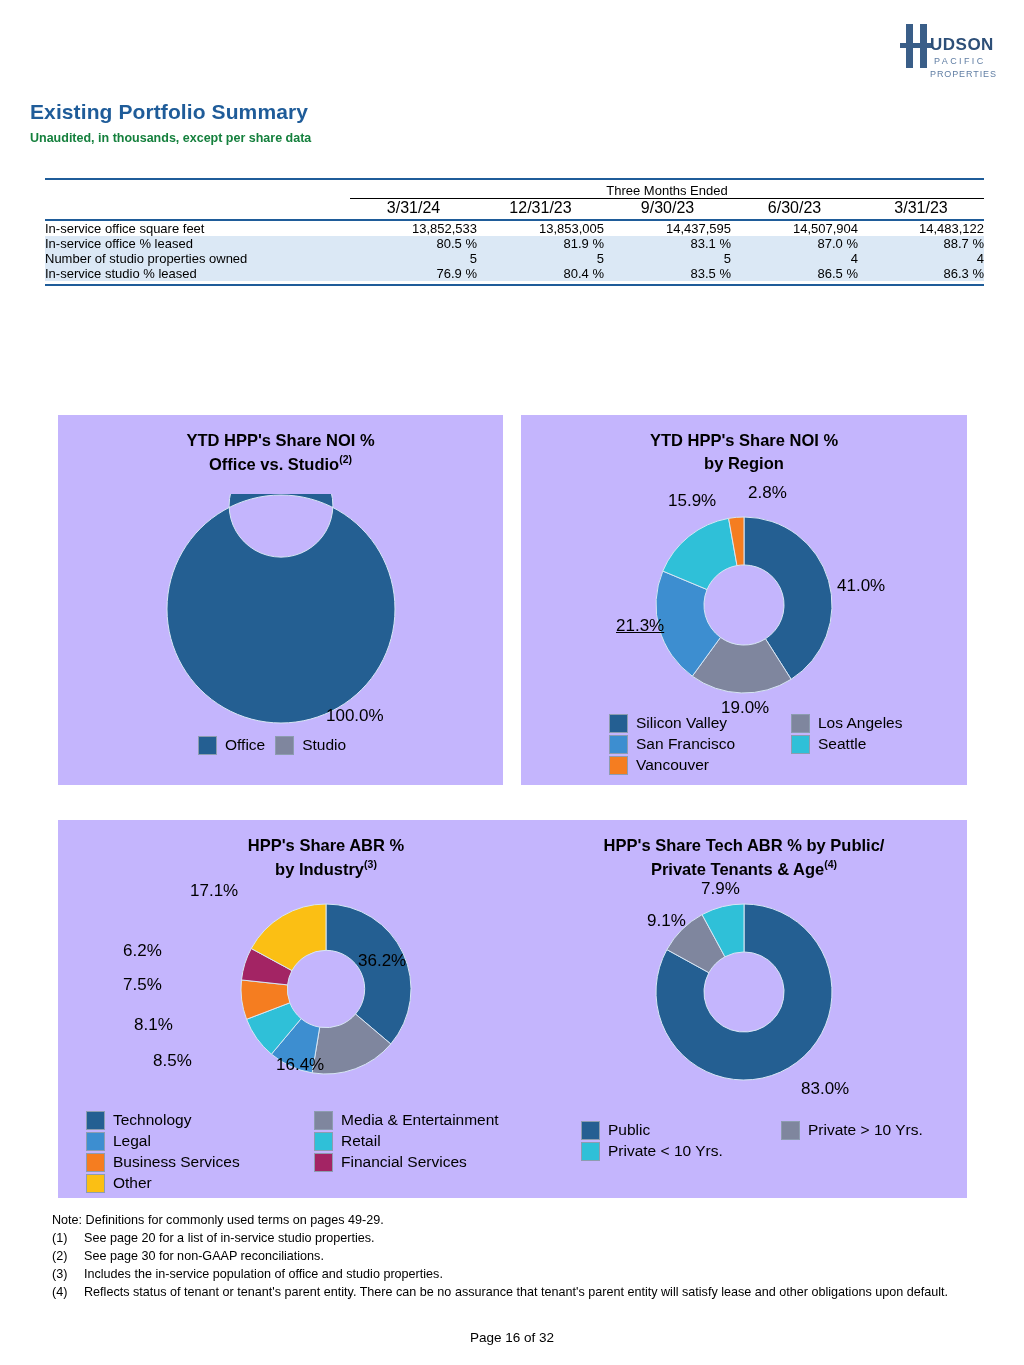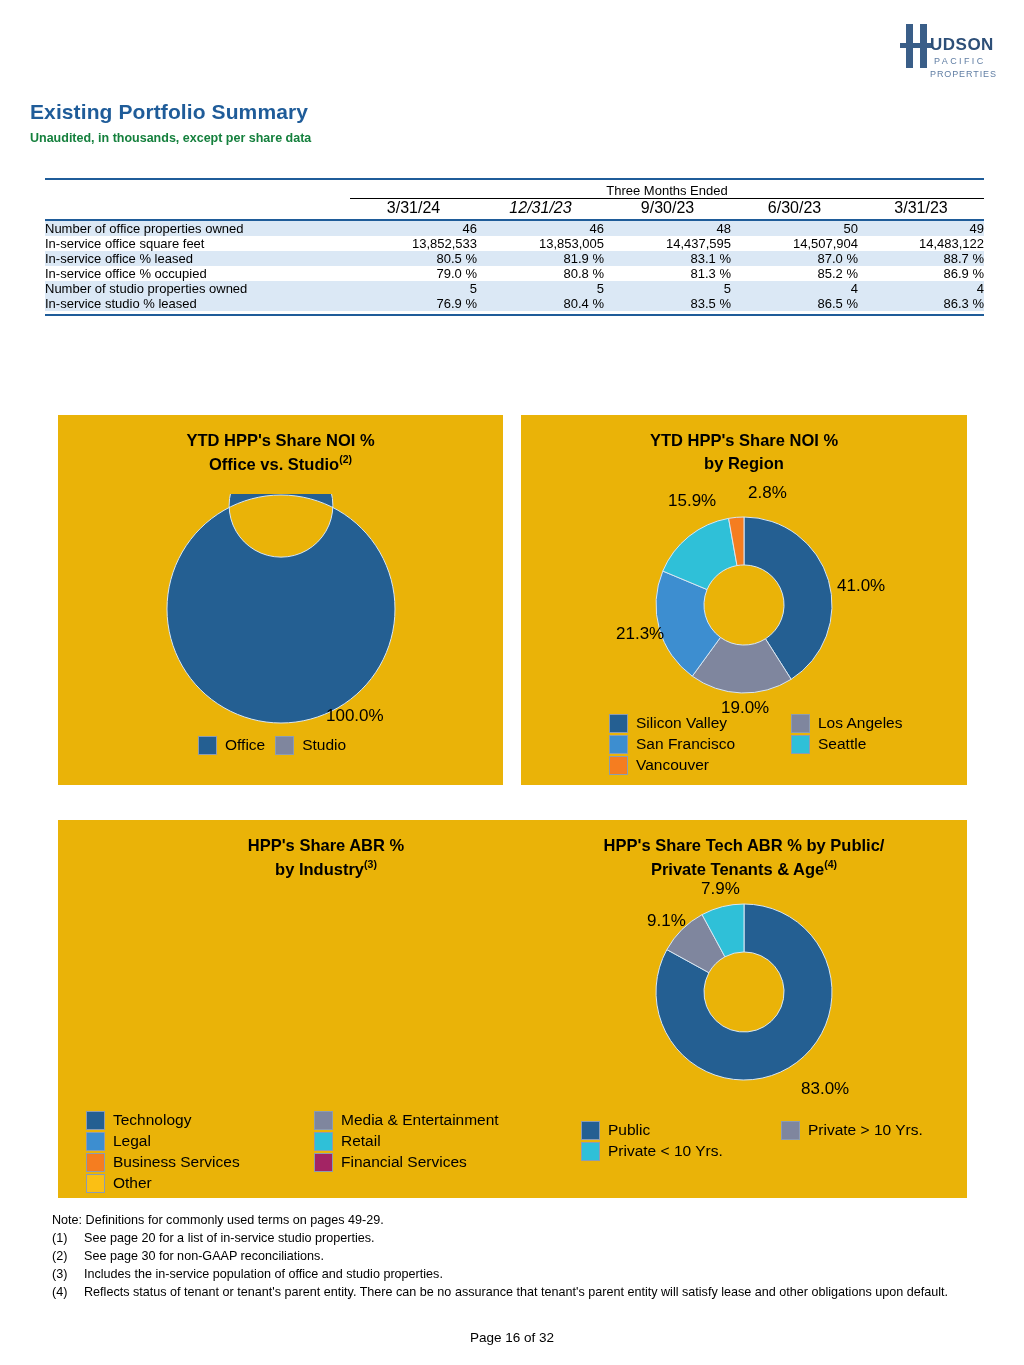--- a/index.html
+++ b/index.html
@@ -85,21 +85,21 @@
     text-align: right;
     padding: 4.5px 14px 4.5px 0;
     white-space: nowrap;
   }
   tr.striped td { background: #dbe8f5; }
   sup { font-size: 9px; vertical-align: super; }
 
   
   .panel {
     position: absolute;
-    background: #eab308;
+    background: #c4b5fd;
   }
   #panel-noi-split   { left: 58px;  top: 415px;  width: 445px; height: 370px; }
   #panel-noi-region  { left: 521px; top: 415px;  width: 446px; height: 370px; }
   #panel-abr-industry{ left: 58px;  top: 820px;  width: 536px; height: 378px; }
   #panel-tech-abr    { left: 521px; top: 820px;  width: 446px; height: 378px; }
 
   .chart-title {
     text-align: center;
     font-size: 16.5px;
     font-weight: bold;
@@ -185,60 +185,44 @@
     <tr class="rule-top">
       <td colspan="6"></td>
     </tr>
     <tr>
       <td style="width:305px;"></td>
       <td class="tme-cell tme-underline" colspan="5">Three Months Ended</td>
     </tr>
     <tr>
       <td></td>
       <td class="colhead" style="width:127px;">3/31/24</td>
-      <td class="colhead" style="width:127px;font-style:italic;">12/31/23</td>
+      <td class="colhead" style="width:127px;">12/31/23</td>
       <td class="colhead" style="width:127px;">9/30/23</td>
       <td class="colhead" style="width:127px;">6/30/23</td>
       <td class="colhead" style="width:126px;">3/31/23</td>
     </tr>
     <tr class="headrow-rule">
         <td colspan="6"></td>
       </tr>
 
-    <tr class="striped">
-      <td class="rowlabel">Number of office properties owned</td>
-      <td class="val">46</td>
-      <td class="val">46</td>
-      <td class="val">48</td>
-      <td class="val">50</td>
-      <td class="val">49</td>
-    </tr>
     <tr>
       <td class="rowlabel">In-service office square feet</td>
       <td class="val">13,852,533</td>
       <td class="val">13,853,005</td>
       <td class="val">14,437,595</td>
       <td class="val">14,507,904</td>
       <td class="val">14,483,122</td>
     </tr>
     <tr class="striped">
       <td class="rowlabel">In-service office % leased</td>
       <td class="val">80.5 %</td>
       <td class="val">81.9 %</td>
       <td class="val">83.1 %</td>
       <td class="val">87.0 %</td>
       <td class="val">88.7 %</td>
-    </tr>
-    <tr>
-      <td class="rowlabel">In-service office % occupied</td>
-      <td class="val">79.0 %</td>
-      <td class="val">80.8 %</td>
-      <td class="val">81.3 %</td>
-      <td class="val">85.2 %</td>
-      <td class="val">86.9 %</td>
     </tr>
     <tr class="striped">
       <td class="rowlabel">Number of studio properties owned</td>
       <td class="val">5</td>
       <td class="val">5</td>
       <td class="val">5</td>
       <td class="val">4</td>
       <td class="val">4</td>
     </tr>
     <tr class="striped">
@@ -287,21 +271,21 @@
     <svg class="donut-svg" id="donut-1" width="178" height="178" viewBox="0 0 178 178">
         <path d="M 89 1 A 88 88 0 0 1 136.1527579581517 163.30085744417732 L 110.45450487095903 122.80689013710068 A 40.04 40.04 0 0 0 89 48.96 Z" fill="#245f92" stroke="#d7e6f4" stroke-width="1"></path>
         <path d="M 136.1527579581517 163.30085744417732 A 88 88 0 0 1 37.27489779826237 160.19349550499538 L 65.46507849820938 121.39304045477289 A 40.04 40.04 0 0 0 110.45450487095903 122.80689013710068 Z" fill="#7f869e" stroke="#d7e6f4" stroke-width="1"></path>
         <path d="M 37.27489779826237 160.19349550499538 A 88 88 0 0 1 7.804798891429897 55.0686086795891 L 52.05618349560061 73.56121694921303 A 40.04 40.04 0 0 0 65.46507849820938 121.39304045477289 Z" fill="#3d8ed0" stroke="#d7e6f4" stroke-width="1"></path>
         <path d="M 7.804798891429897 55.0686086795891 A 88 88 0 0 1 73.59797081017572 2.3583385614299175 L 81.99207671862995 49.57804404545062 A 40.04 40.04 0 0 0 52.05618349560061 73.56121694921303 Z" fill="#2fc0d8" stroke="#d7e6f4" stroke-width="1"></path>
         <path d="M 73.59797081017572 2.3583385614299175 A 88 88 0 0 1 88.99999999999999 1 L 88.99999999999999 48.96 A 40.04 40.04 0 0 0 81.99207671862995 49.57804404545062 Z" fill="#f57d20" stroke="#d7e6f4" stroke-width="1"></path>
       </svg>
     <div class="pct-label" style="left:147px; top:-25px;">15.9%</div>
     <div class="pct-label" style="left:227px; top:-33px;">2.8%</div>
     <div class="pct-label" style="left:316px; top:60px;">41.0%</div>
-    <div class="pct-label" style="left:95px; top:108px;">21.3%</div>
+    <div class="pct-label" style="left:95px; top:100px;text-decoration:underline;">21.3%</div>
     <div class="pct-label" style="left:200px; top:182px;">19.0%</div>
   </div>
   <div class="legend" id="legend-1" style="left:88px; top:298px; grid-template-columns:172px auto;">
       <div class="legend-item">
         <span class="swatch" style="background: rgb(36, 95, 146);"></span>
         <span>Silicon Valley</span>
       </div>
       <div class="legend-item">
         <span class="swatch" style="background: rgb(127, 134, 158);"></span>
         <span>Los Angeles</span>
@@ -318,20 +302,38 @@
         <span class="swatch" style="background: rgb(245, 125, 32);"></span>
         <span>Vancouver</span>
       </div>
     </div>
 </div>
 
 <div class="panel" id="panel-abr-industry">
   <div class="chart-title">
     <span>HPP's Share ABR %</span><br>
     <span>by Industry</span><sup>(3)</sup>
+  </div>
+  <div class="donut-wrap" style="margin-top:22px;">
+    <svg class="donut-svg" id="donut-2" width="172" height="172" viewBox="0 0 172 172">
+        <path d="M 86 1 A 85 85 0 0 1 150.80761343597305 140.9997567334028 L 115.48746411336774 111.02488931369827 A 38.675000000000004 38.675000000000004 0 0 0 86 47.324999999999996 Z" fill="#245f92" stroke="#d7e6f4" stroke-width="1"></path>
+        <path d="M 150.80761343597305 140.9997567334028 A 85 85 0 0 1 72.17584095843489 169.8683052576688 L 79.71000763608788 124.1600788922393 A 38.675000000000004 38.675000000000004 0 0 0 115.48746411336774 111.02488931369827 Z" fill="#7f869e" stroke="#d7e6f4" stroke-width="1"></path>
+        <path d="M 72.17584095843489 169.8683052576688 A 85 85 0 0 1 31.408524479990326 151.15190557879475 L 61.160878638395594 115.64411703835161 A 38.675000000000004 38.675000000000004 0 0 0 79.71000763608788 124.1600788922393 Z" fill="#3d8ed0" stroke="#d7e6f4" stroke-width="1"></path>
+        <path d="M 31.408524479990326 151.15190557879475 A 85 85 0 0 1 6.582039891187975 116.29500969062632 L 49.864828150490524 99.78422940923498 A 38.675000000000004 38.675000000000004 0 0 0 61.160878638395594 115.64411703835161 Z" fill="#2fc0d8" stroke="#d7e6f4" stroke-width="1"></path>
+        <path d="M 6.582039891187975 116.29500969062632 A 85 85 0 0 1 1.4844328162550937 76.93805188660292 L 47.54541693139606 81.87681360840432 A 38.675000000000004 38.675000000000004 0 0 0 49.864828150490524 99.78422940923498 Z" fill="#f57d20" stroke="#d7e6f4" stroke-width="1"></path>
+        <path d="M 1.4844328162550937 76.93805188660292 A 85 85 0 0 1 11.258113633802708 45.5197526882252 L 51.99244170338022 67.58148747314246 A 38.675000000000004 38.675000000000004 0 0 0 47.54541693139606 81.87681360840432 Z" fill="#a32464" stroke="#d7e6f4" stroke-width="1"></path>
+        <path d="M 11.258113633802708 45.5197526882252 A 85 85 0 0 1 85.99999999999999 1 L 86 47.324999999999996 A 38.675000000000004 38.675000000000004 0 0 0 51.99244170338022 67.58148747314246 Z" fill="#fbbf14" stroke="#d7e6f4" stroke-width="1"></path>
+      </svg>
+    <div class="pct-label" style="left:132px; top:-22px;">17.1%</div>
+    <div class="pct-label" style="left:300px; top:48px;">36.2%</div>
+    <div class="pct-label" style="left:65px; top:38px;">6.2%</div>
+    <div class="pct-label" style="left:65px; top:72px;">7.5%</div>
+    <div class="pct-label" style="left:76px; top:112px;">8.1%</div>
+    <div class="pct-label" style="left:95px; top:148px;">8.5%</div>
+    <div class="pct-label" style="left:218px; top:152px;">16.4%</div>
   </div>
   <div class="legend" id="legend-2" style="left:28px; top:290px; grid-template-columns:218px auto;">
       <div class="legend-item">
         <span class="swatch" style="background: rgb(36, 95, 146);"></span>
         <span>Technology</span>
       </div>
       <div class="legend-item">
         <span class="swatch" style="background: rgb(127, 134, 158);"></span>
         <span>Media &amp; Entertainment</span>
       </div>

